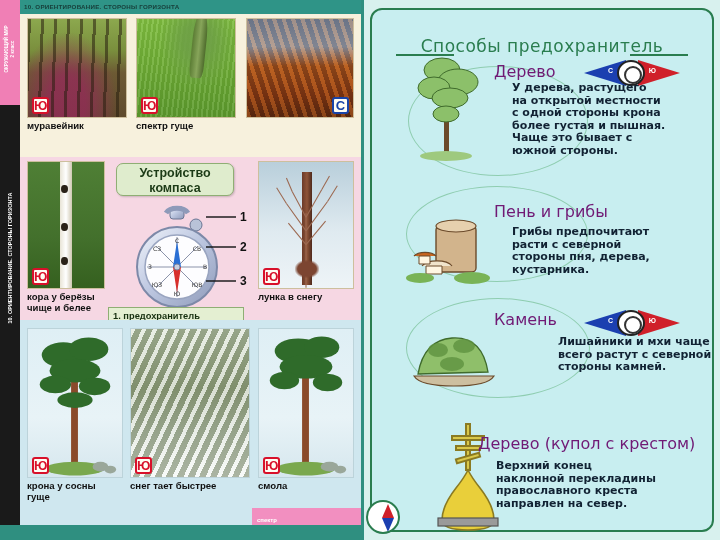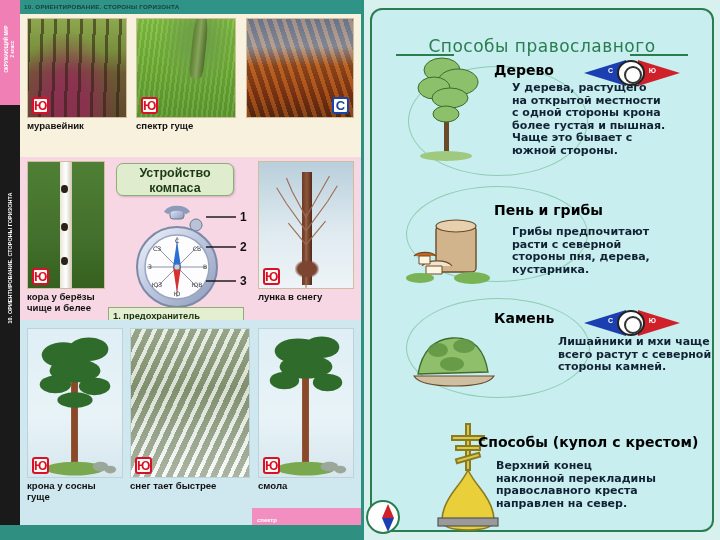--- a/index.html
+++ b/index.html
@@ -129,22 +129,22 @@
     background:#c8eef0; border:2px solid #2a7d4f; border-radius:12px;
   }
   .right-title {
     position:absolute; left:0; top:26px; width:100%; text-align:center;
     color:#2a7d4f; font-size:17px; letter-spacing:.5px;
     font-family:"DejaVu Sans", sans-serif;
   }
   .title-rule { position:absolute; top:44px; height:2px; background:#2a7d4f; }
 
   .sec-head {
-    position:absolute; color:#000000; font-weight:bold;
-    font-size:14px; font-family:"DejaVu Sans", sans-serif;
+    position:absolute; color:#701a75; font-weight:normal;
+    font-size:16px; font-family:"DejaVu Sans", sans-serif;
   }
   .sec-body {
     position:absolute; color:#123; font-size:11px; line-height:12.6px;
     font-family:"DejaVu Sans", sans-serif; white-space:pre-line; font-weight:bold;
   }
   .arc { position:absolute; border:1px solid #8fcdb0; border-radius:50%; }
 
   .cmp { position:absolute; width:96px; height:26px; }
   .cmp .left-w, .cmp .right-w { position:absolute; top:0; width:42px; height:26px; }
   .cmp .left-w  { left:0;  background:#1b3fb0;
@@ -336,21 +336,21 @@
         <span style="color:#fff;font-size:6px;font-weight:bold;line-height:20px;padding-left:5px;">спектр</span>
       </div>
     </div>
   </div>
 
   <div class="right">
     <div class="right-inner">
 
       <div class="title-rule" style="left:24px;width:58px;"></div>
       <div class="title-rule" style="right:24px;width:58px;"></div>
-      <div class="right-title">Способы православного</div>
+      <div class="right-title">Способы предохранитель</div>
 
       <div class="arc" style="left:36px;top:56px;width:180px;height:110px;"></div>
       <svg style="position:absolute;left:28px;top:42px;width:96px;height:110px;" viewBox="0 0 96 110">
         <rect x="44" y="52" width="5" height="52" fill="#6b4a2a"></rect>
         <g fill="#8cc06a" stroke="#3f6b2c" stroke-width="1">
           <ellipse cx="42" cy="18" rx="18" ry="12"></ellipse>
             <ellipse cx="58" cy="30" rx="20" ry="13"></ellipse>
           <ellipse cx="34" cy="36" rx="16" ry="11"></ellipse>
             <ellipse cx="50" cy="46" rx="18" ry="10"></ellipse>
           <ellipse cx="46" cy="62" rx="13" ry="8"></ellipse>
@@ -416,21 +416,21 @@
       <svg style="position:absolute;left:38px;top:412px;width:120px;height:112px;" viewBox="0 0 120 112">
         <g stroke="#8a7a22" stroke-width="2" fill="#d9c84a">
           <rect x="56" y="2" width="4" height="46"></rect>
           <rect x="42" y="14" width="32" height="4"></rect>
           <rect x="46" y="24" width="24" height="4"></rect>
           <rect x="46" y="34" width="24" height="4" transform="rotate(-16 58 36)"></rect>
         </g>
         <path d="M58 48 q-4 8 -12 18 q-14 18 -14 32 q0 10 26 10 q26 0 26 -10 q0 -14 -14 -32 q-8 -10 -12 -18z" fill="#e9cf3a" stroke="#8a7a22" stroke-width="1.6"></path>
         <rect x="28" y="96" width="60" height="8" fill="#9a9a9a" stroke="#555" stroke-width="1.2"></rect>
       </svg>
-      <div class="sec-head" style="left:106px;top:424px;">Способы (купол с крестом)</div>
+      <div class="sec-head" style="left:106px;top:424px;">Дерево (купол с крестом)</div>
       <div class="sec-body" style="left:124px;top:450px;width:212px;">Верхний конец
 наклонной перекладины
 православного креста
 направлен на север.</div>
 
       <div style="position:absolute;left:-6px;bottom:-4px;width:34px;height:34px;border:2px solid #2a7d4f;border-radius:50%;background:#fff;overflow:hidden;">
         <div style="position:absolute;left:14px;top:2px;width:0;height:0;border-left:6px solid transparent;border-right:6px solid transparent;border-bottom:14px solid #d0202a;"></div>
         <div style="position:absolute;left:14px;top:16px;width:0;height:0;border-left:6px solid transparent;border-right:6px solid transparent;border-top:14px solid #1b3fb0;"></div>
       </div>
     </div>

